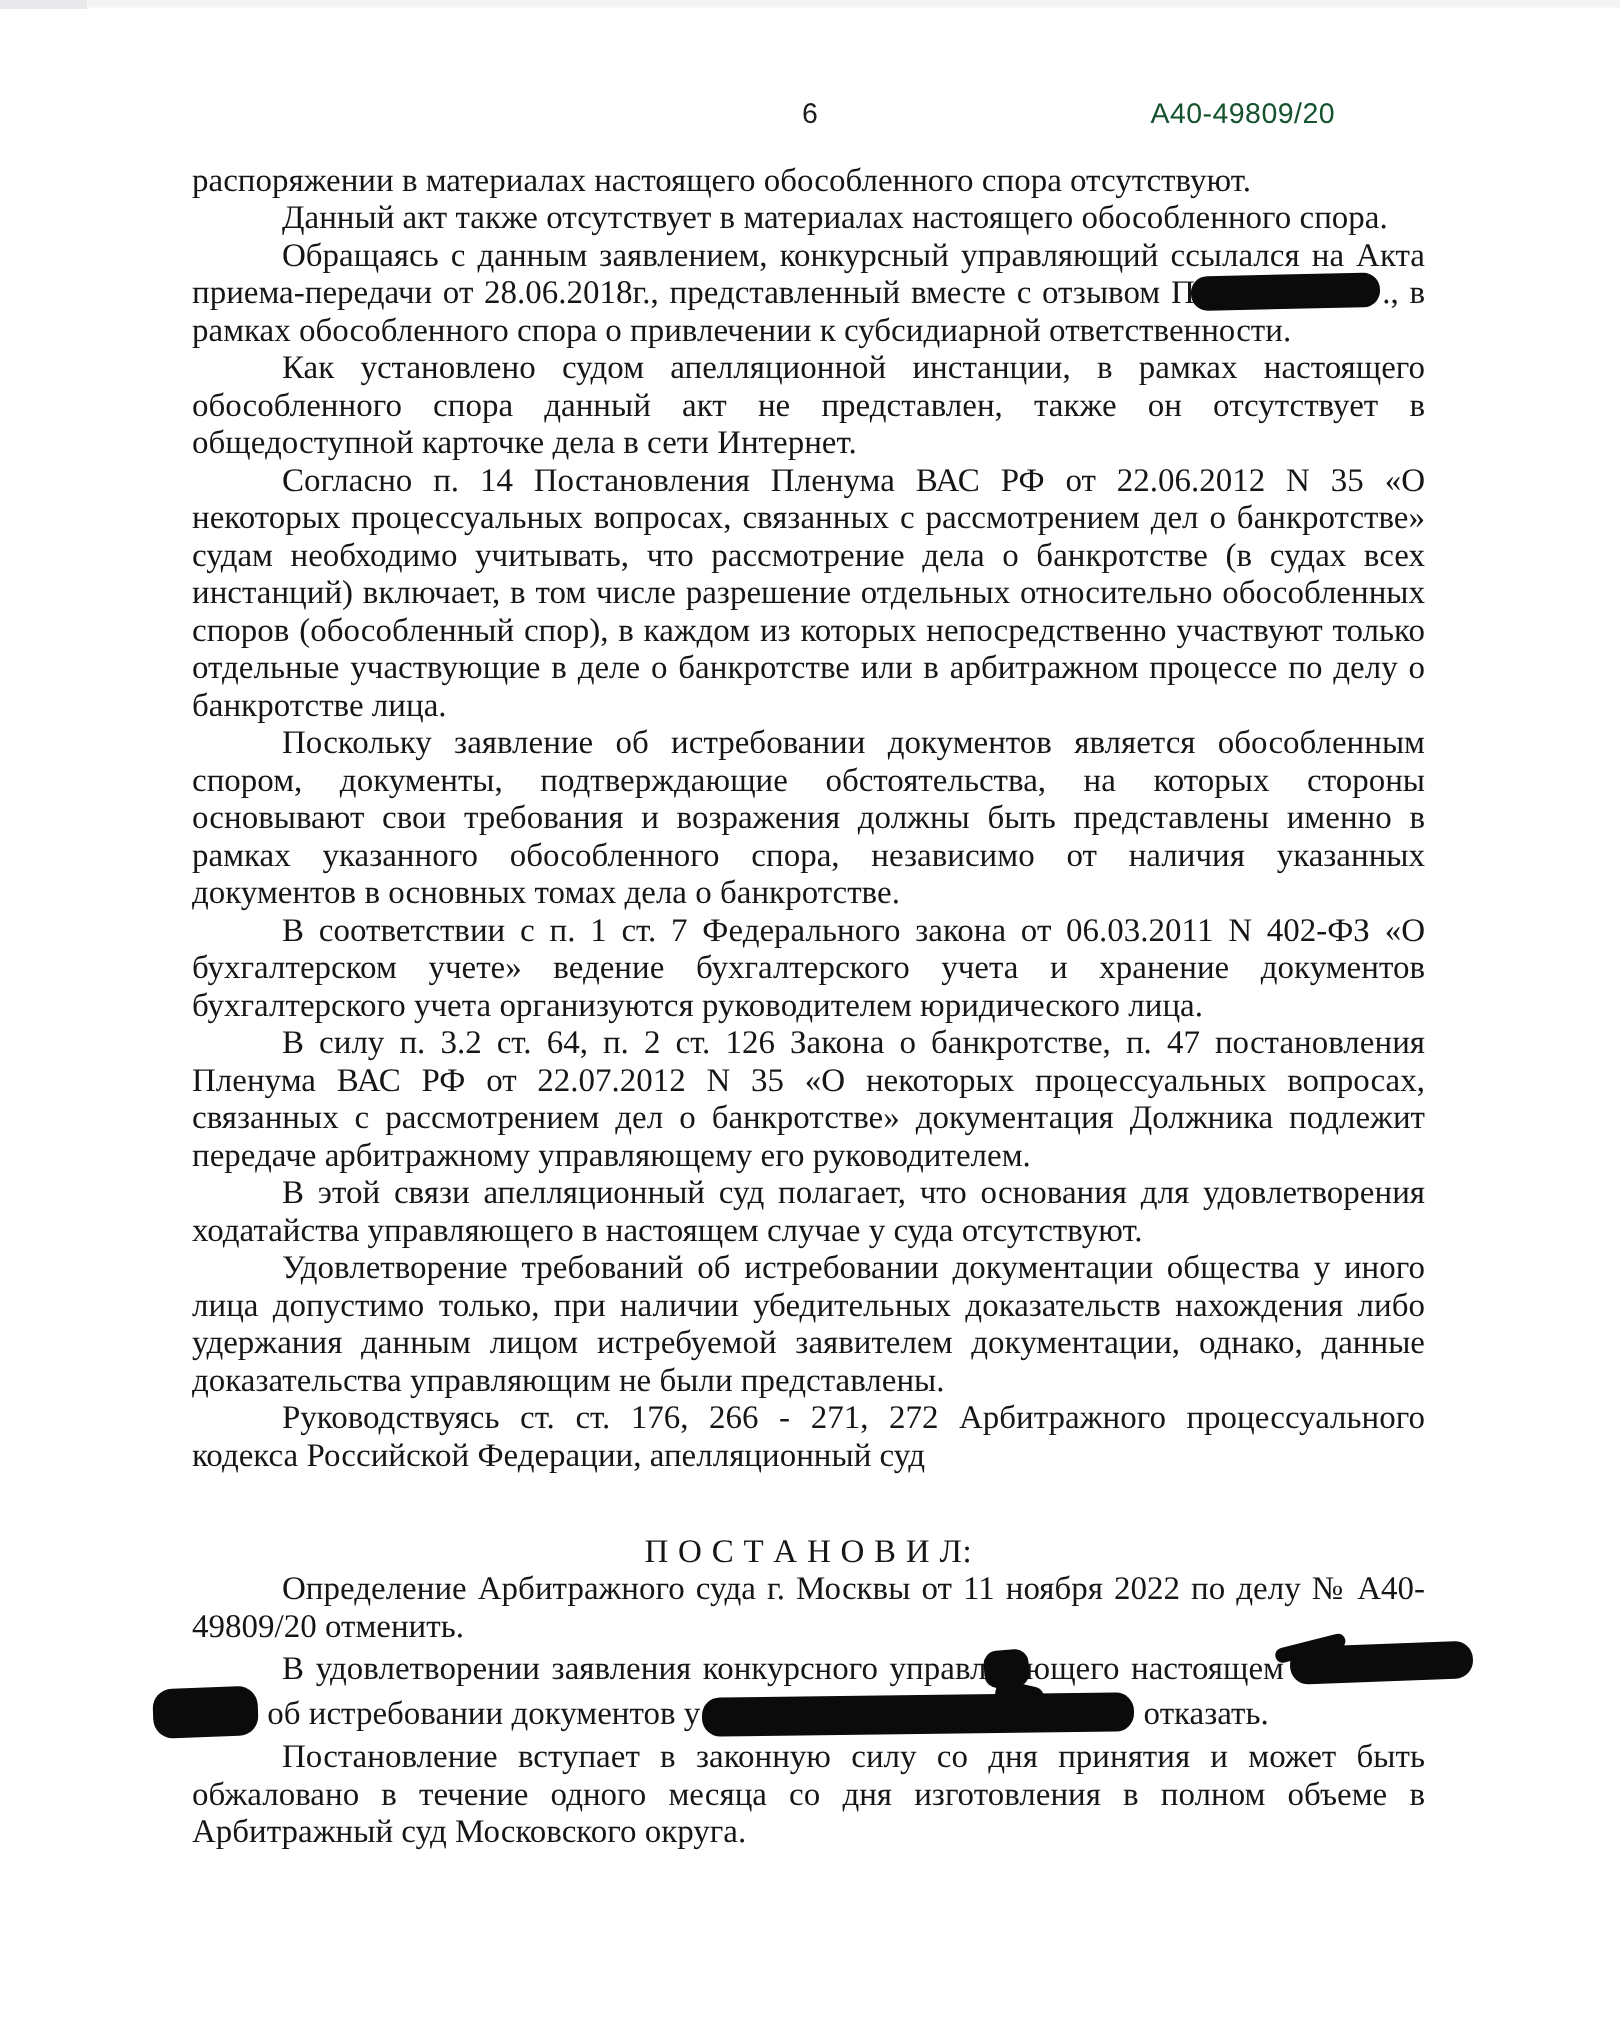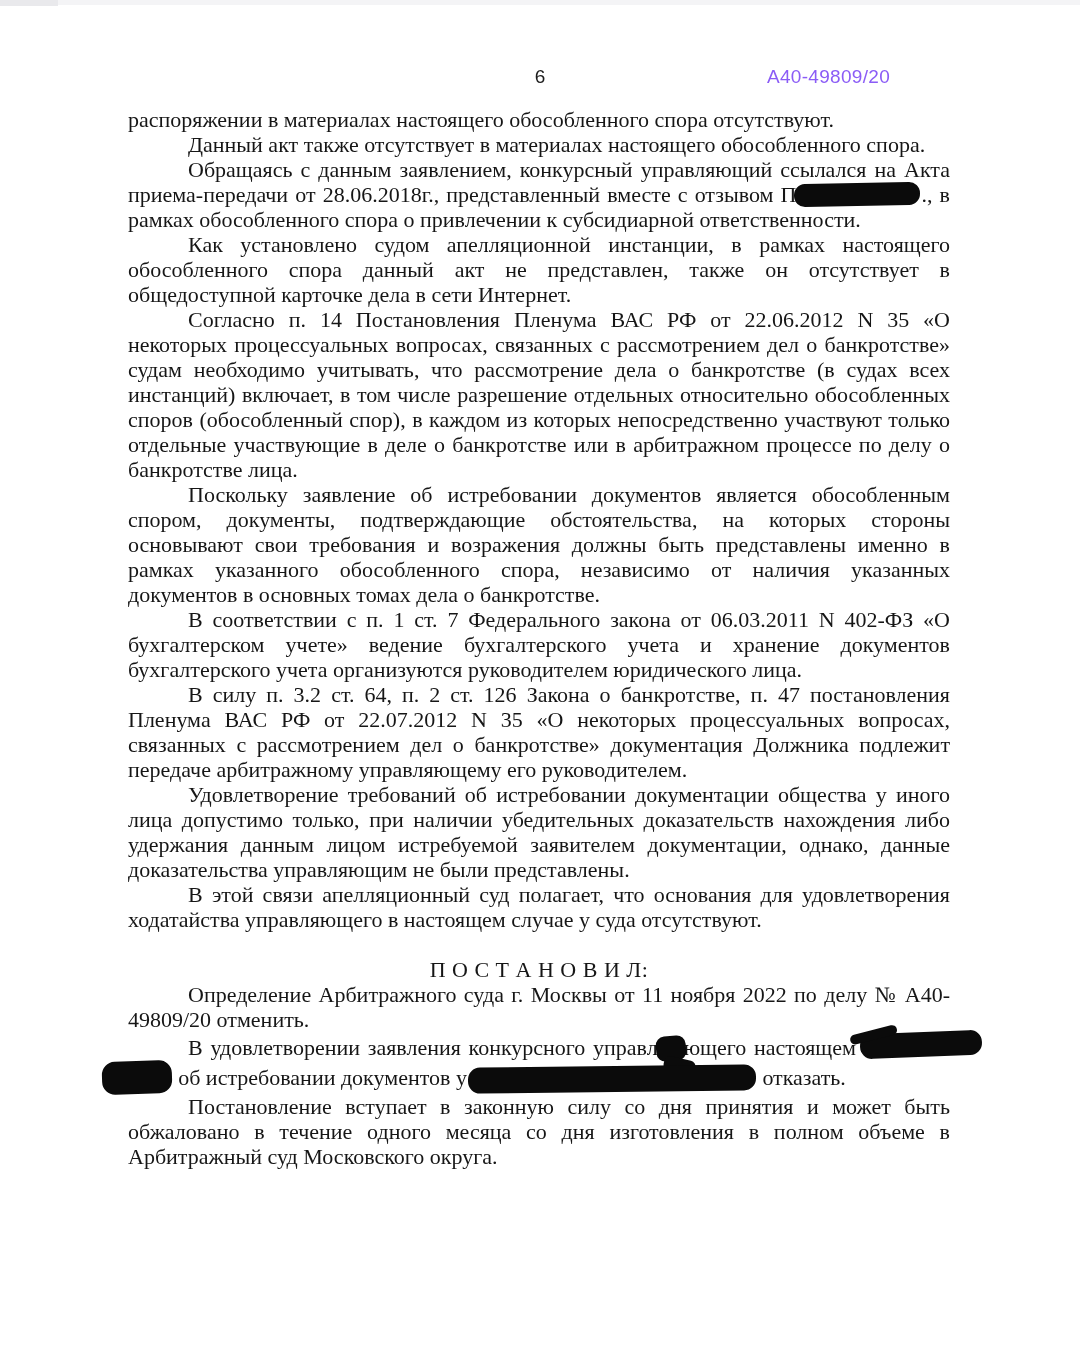--- a/index.html
+++ b/index.html
@@ -23,30 +23,30 @@
   }
   .page-number {
     position: absolute; top: 66px; left: 0; width: 1080px;
     text-align: center;
     font-family: "Liberation Sans", "DejaVu Sans", sans-serif;
     font-size: 19px; color: #1c1c1c;
   }
   .case-number {
     position: absolute; top: 66px; right: 190px;
     font-family: "Liberation Sans", "DejaVu Sans", sans-serif;
-    font-size: 19px; color: #8b5cf6; letter-spacing: 0.3px;
+    font-size: 19px; color: #14532d; letter-spacing: 0.3px;
   }
   .text-block {
     position: absolute; left: 128px; top: 107px; width: 822px;
     font-size: 22px; line-height: 25px; text-align: justify;
   }
   .para { margin: 0; text-indent: 60px; }
   .no-indent { text-indent: 0; }
   .resolution-heading {
-    margin: 25px 0 0 0; text-align: center; text-indent: 0;
+    margin: 39px 0 0 0; text-align: center; text-indent: 0;
     letter-spacing: 0.5px;
   }
   .p13 { text-indent: 0; }
   .p13 .jline {
     text-indent: 60px; text-align: justify; text-align-last: justify;
     white-space: nowrap;
   }
   .p13 .line2 { text-indent: 0; }
   .redact { display: inline-block; background: #0b0b0b; }
   .r1 {
@@ -98,22 +98,23 @@
     <p class="para no-indent">распоряжении в материалах настоящего обособленного спора отсутствуют.</p>
     <p class="para">Данный акт также отсутствует в материалах настоящего обособленного спора.</p>
 
     <p class="para"><span>Обращаясь с данным заявлением, конкурсный управляющий ссылался на Акта приема-передачи от 28.06.2018г., представленный вместе с отзывом П</span><span class="redact r1"></span><span>., в рамках обособленного спора о привлечении к субсидиарной ответственности.</span></p>
 
     <p class="para">Как установлено судом апелляционной инстанции, в рамках настоящего обособленного спора данный акт не представлен, также он отсутствует в общедоступной карточке дела в сети Интернет.</p>
     <p class="para">Согласно п. 14 Постановления Пленума ВАС РФ от 22.06.2012 N 35 «О некоторых процессуальных вопросах, связанных с рассмотрением дел о банкротстве» судам необходимо учитывать, что рассмотрение дела о банкротстве (в судах всех инстанций) включает, в том числе разрешение отдельных относительно обособленных споров (обособленный спор), в каждом из которых непосредственно участвуют только отдельные участвующие в деле о банкротстве или в арбитражном процессе по делу о банкротстве лица.</p>
     <p class="para">Поскольку заявление об истребовании документов является обособленным спором, документы, подтверждающие обстоятельства, на которых стороны основывают свои требования и возражения должны быть представлены именно в рамках указанного обособленного спора, независимо от наличия указанных документов в основных томах дела о банкротстве.</p>
     <p class="para">В соответствии с п. 1 ст. 7 Федерального закона от 06.03.2011 N 402-ФЗ «О бухгалтерском учете» ведение бухгалтерского учета и хранение документов бухгалтерского учета организуются руководителем юридического лица.</p>
     <p class="para">В силу п. 3.2 ст. 64, п. 2 ст. 126 Закона о банкротстве, п. 47 постановления Пленума ВАС РФ от 22.07.2012 N 35 «О некоторых процессуальных вопросах, связанных с рассмотрением дел о банкротстве» документация Должника подлежит передаче арбитражному управляющему его руководителем.</p>
+    <p class="para">В этой связи апелляционный суд полагает, что основания для удовлетворения ходатайства управляющего в настоящем случае у суда отсутствуют.</p>
     <p class="para">Удовлетворение требований об истребовании документации общества у иного лица допустимо только, при наличии убедительных доказательств нахождения либо удержания данным лицом истребуемой заявителем документации, однако, данные доказательства управляющим не были представлены.</p>
-    <p class="para">В этой связи апелляционный суд полагает, что основания для удовлетворения ходатайства управляющего в настоящем случае у суда отсутствуют.</p>
+    <p class="para">Руководствуясь ст. ст. 176, 266 - 271, 272 Арбитражного процессуального кодекса Российской Федерации, апелляционный суд</p>
 
     <div class="resolution-heading">П О С Т А Н О В И Л:</div>
 
     <p class="para">Определение Арбитражного суда г. Москвы от 11 ноября 2022 по делу № А40-49809/20 отменить.</p>
 
     <div class="para p13">
       <div class="jline"><span>В удовлетворении заявления конкурсного управл</span><span class="redact blob-ya"></span><span>ющего настоящем</span><span class="redact r-end"></span></div>
       <div class="line2"><span class="redact blob-start"></span><span>В об истребовании документов у</span><span class="redact r-big"></span><span> отказать.</span></div>
     </div>
 

